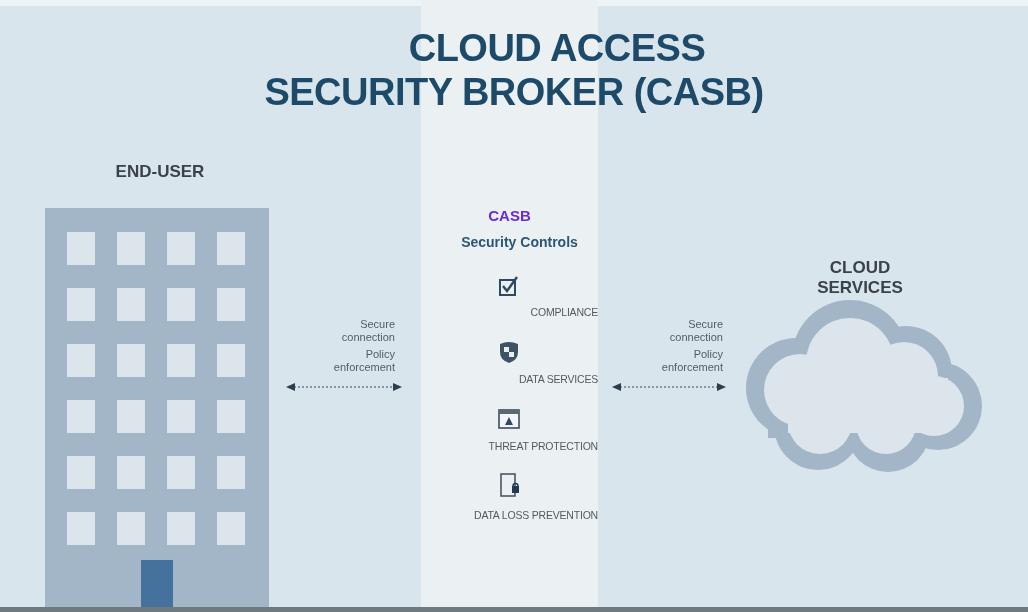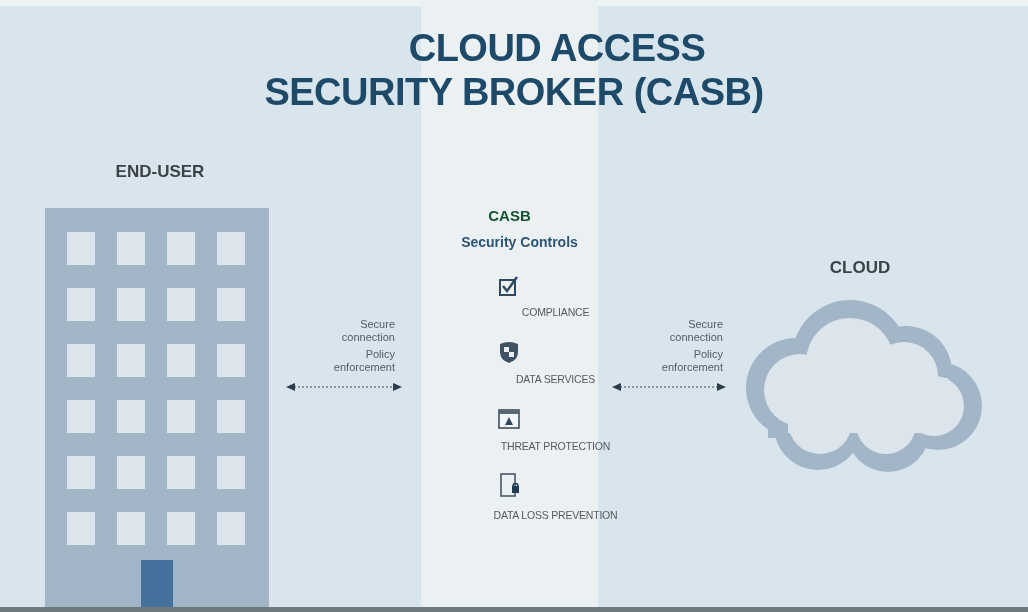--- a/index.html
+++ b/index.html
@@ -28,25 +28,25 @@
   .building { position: absolute; left: 45px; top: 208px; width: 224px; height: 400px; background: #a2b6c8; }
   .window { position: absolute; width: 28px; height: 33px; background: #dde5ec; }
   .door { position: absolute; left: 96px; top: 352px; width: 32px; height: 48px; background: #45729c; }
 
   .link-label {
     position: absolute; text-align: right; color: #555c62; font-size: 11px; line-height: 13px;
   }
   .link-label .gap { display: block; height: 4px; }
   .arrow { position: absolute; height: 12px; }
 
-  .casb-title { position: absolute; left: 421px; width: 177px; top: 207px; text-align: center; color: #14532d; font-weight: bold; font-size: 15px; }
+  .casb-title { position: absolute; left: 421px; width: 177px; top: 207px; text-align: center; color: #6d28d9; font-weight: bold; font-size: 15px; }
   .casb-sub { position: absolute; left: 421px; width: 197px; top: 234px; text-align: center; color: #2c5576; font-weight: bold; font-size: 14px; }
 
   .ctrl-icon { position: absolute; left: 494px; width: 30px; height: 26px; }
-  .ctrl-label { position: absolute; left: 421px; width: 177px; text-align: center; color: #545a60; font-size: 10.5px; letter-spacing: -0.2px; padding-left: 46px; }
+  .ctrl-label { position: absolute; left: 421px; width: 177px; text-align: right; color: #545a60; font-size: 10.5px; letter-spacing: -0.2px; }
 
   .cloud { position: absolute; left: 738px; top: 298px; width: 246px; height: 175px; }
 </style>
 </head>
 <body>
 
 <div class="top-strip"></div>
 <div class="center-band"></div>
 
 <div class="title l1">CLOUD ACCESS</div>
@@ -134,20 +134,21 @@
 
 <svg class="ctrl-icon" style="top:472px;" viewBox="0 0 30 26">
   <rect x="7" y="2" width="14" height="22" fill="none" stroke="#4a5864" stroke-width="1.6"></rect>
   <path d="M19,14 a2.5,2.5 0 0 1 5,0" fill="none" stroke="#1f3a52" stroke-width="1.4"></path>
   <rect x="18" y="14" width="7" height="7" fill="#1f3a52"></rect>
 </svg>
 <div class="ctrl-label" style="top:509px;">DATA LOSS PREVENTION</div>
 
 <div class="cloud-label">
   <div>CLOUD</div>
+  <div>SERVICES</div>
 </div>
 <svg class="cloud" viewBox="0 0 246 175">
   <g fill="#a2b6c8">
     <circle cx="112" cy="60" r="58"></circle>
     <circle cx="168" cy="74" r="46"></circle>
     <circle cx="58" cy="90" r="50"></circle>
     <circle cx="200" cy="108" r="44"></circle>
     <circle cx="80" cy="128" r="44"></circle>
     <circle cx="150" cy="132" r="42"></circle>
     <rect x="30" y="80" width="190" height="60"></rect>

